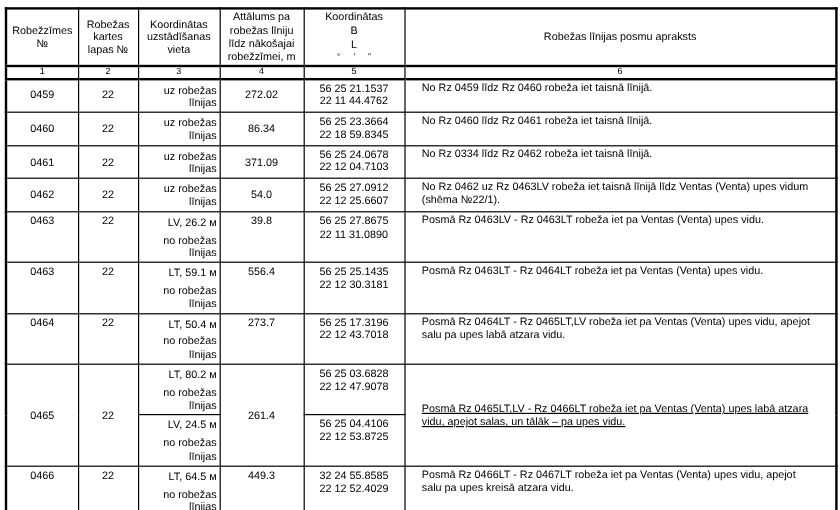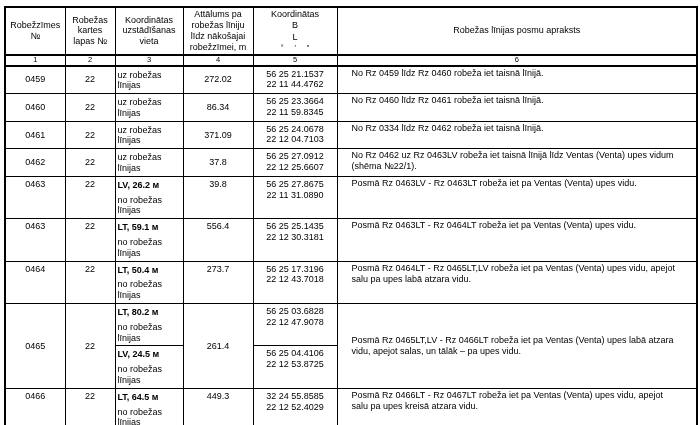--- a/index.html
+++ b/index.html
@@ -4,25 +4,25 @@
 <style>
   html,body{margin:0;padding:0;background:#ffffff;}
   body{width:700px;height:425px;font-family:"Liberation Sans",sans-serif;color:#000;overflow:hidden;}
   .page{padding:6px 3px 0 4px;}
   table{border-collapse:collapse;table-layout:fixed;width:692px;border:2px solid #000;}
   td{border:1px solid #000;padding:2px 2px;font-size:9px;line-height:1.2;vertical-align:top;overflow:hidden;}
   tr.head td{text-align:center;vertical-align:middle;border-bottom:2px solid #000;padding:1px;}
   tr.num td{height:9px;font-size:7.5px;text-align:center;vertical-align:middle;padding:0;border-bottom:2px solid #000;line-height:1;}
   td.ctr{text-align:center;}
   td.vc{vertical-align:middle;}
-  td.place{text-align:left;padding-top:3px;}
-  td.place.sp div:first-child{margin-bottom:4px;font-weight:bold;}
+  td.place{text-align:right;padding-top:3px;}
+  td.place.sp div:first-child{margin-bottom:4px;}
   td.coord{text-align:center;padding-top:2px;white-space:nowrap;}
   td.desc{text-align:left;padding:1px 14px;line-height:1.22;}
-  td.desc.vmid{vertical-align:middle;}
+  td.desc.vmid{vertical-align:middle;text-decoration:underline;}
   .units{font-size:7px;word-spacing:9px;margin-top:1px;}
   .hd5 div{line-height:1.25;text-align:center;}
 </style>
 </head>
 <body>
 
 <div class="page">
 <table>
   <colgroup>
     <col style="width:60px">
@@ -77,21 +77,21 @@
   <tr style="height:25px">
     <td class="ctr vc">0460</td>
     <td class="ctr vc">22</td>
     <td class="place">
             <div>uz robežas</div>
             <div>līnijas</div>
           </td>
     <td class="ctr vc">86.34</td>
     <td class="coord">
             <div>56 25 23.3664</div>
-            <div>22 11 59.8345</div>
+            <div>22 18 59.8345</div>
           </td>
     <td class="desc">No Rz 0460 līdz Rz 0461 robeža iet taisnā līnijā.</td>
   </tr>
 
   <tr style="height:25px">
     <td class="ctr vc">0461</td>
     <td class="ctr vc">22</td>
     <td class="place">
             <div>uz robežas</div>
             <div>līnijas</div>
@@ -104,21 +104,21 @@
     <td class="desc">No Rz 0334 līdz Rz 0462 robeža iet taisnā līnijā.</td>
   </tr>
 
   <tr style="height:23px">
     <td class="ctr vc">0462</td>
     <td class="ctr vc">22</td>
     <td class="place">
             <div>uz robežas</div>
             <div>līnijas</div>
           </td>
-    <td class="ctr vc">37.8</td>
+    <td class="ctr vc">54.0</td>
     <td class="coord">
             <div>56 25 27.0912</div>
             <div>22 12 25.6607</div>
           </td>
     <td class="desc">No Rz 0462 uz Rz 0463LV robeža iet taisnā līnijā līdz Ventas (Venta) upes vidum (shēma №22/1).</td>
   </tr>
 
   <tr style="height:37px">
     <td class="ctr">0463</td>
     <td class="ctr">22</td>

